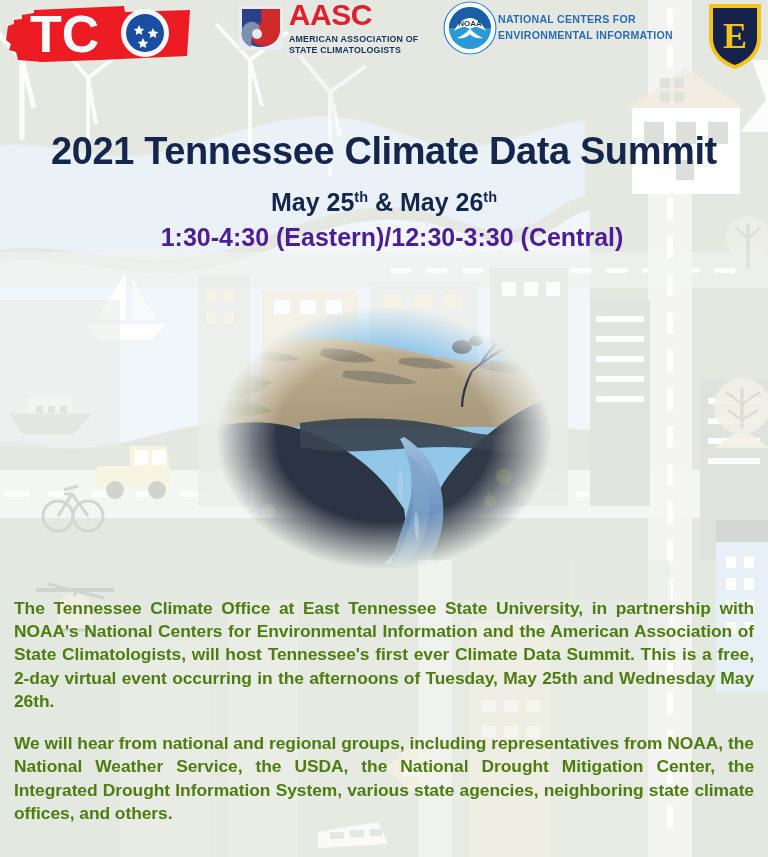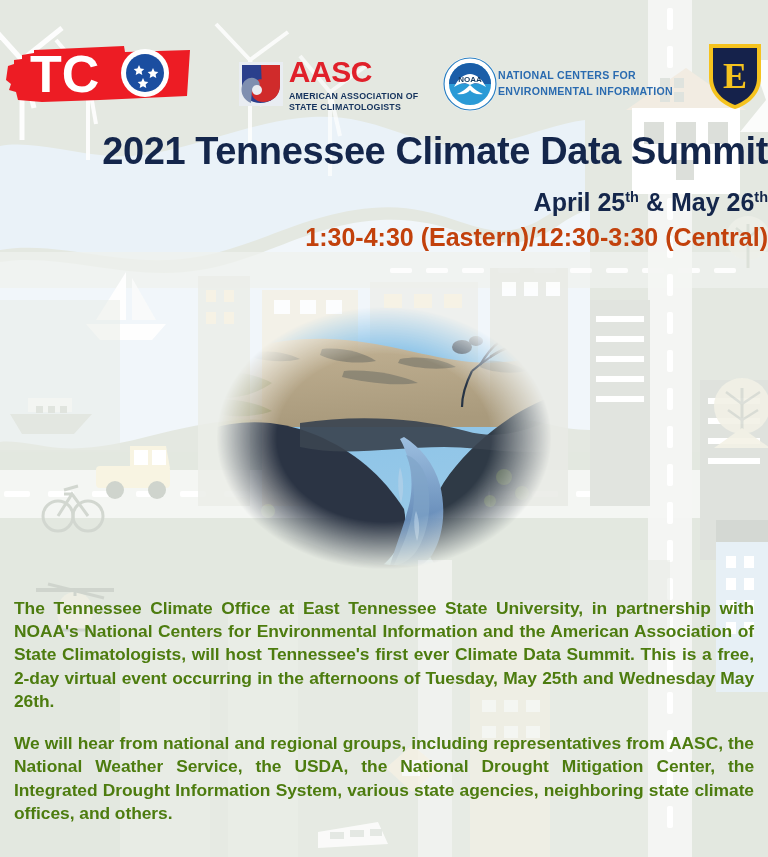--- a/index.html
+++ b/index.html
@@ -13,21 +13,21 @@
     background:#e4e8e1;
   }
 
   
   .bg{position:absolute;inset:0;overflow:hidden;}
   .bg svg{display:block;width:768px;height:857px;}
 
   
   .logos{
     position:absolute;top:0;left:0;width:768px;height:112px;
-    display:flex;align-items:flex-end;justify-content:center;gap:0;
+    display:flex;align-items:flex-start;justify-content:center;gap:0;
   }
   .logo{display:flex;align-items:center;}
 
   
   .tco{position:relative;width:190px;height:72px;margin-right:16px;}
   .tco svg{display:block;}
 
   
   .aasc{display:flex;align-items:center;gap:6px;margin-right:14px;padding-left:29px;}
   .aasc-mark{width:44px;height:44px;flex:0 0 auto;}
@@ -48,32 +48,32 @@
   .ncei-txt{
     color:#2a6bb0;font-weight:bold;font-size:11.5px;line-height:1.35;
     letter-spacing:0.3px;
     transform:scaleX(0.92);transform-origin:left center;
   }
 
   
   .etsu{width:58px;height:72px;}
 
   
-  .title-block{position:absolute;top:132px;left:0;width:768px;text-align:right;}
+  .title-block{position:absolute;top:132px;left:0;width:768px;text-align:center;}
   .title{
     color:#14264b;font-weight:bold;font-size:38px;letter-spacing:-0.4px;
     line-height:1.05;margin:0;
   }
   .subtitle{
     color:#14264b;font-weight:bold;font-size:25px;margin:17px 0 0 0;
     line-height:1.1;
   }
   .subtitle sup{font-size:0.58em;vertical-align:super;}
   .times{
-    color:#c2410c;font-weight:bold;font-size:25px;margin:8px 0 0 0;
+    color:#4c1d95;font-weight:bold;font-size:25px;margin:8px 0 0 0;
     line-height:1.1;
     padding-left:16px;
   }
 
   
   .photo{
     position:absolute;left:204px;top:297px;width:360px;height:282px;
     border-radius:50%;
     overflow:hidden;
     -webkit-mask-image:radial-gradient(ellipse 48% 48% at 50% 50%, #000 62%, rgba(0,0,0,0.0) 97%);
@@ -423,21 +423,21 @@
       <svg class="etsu" viewBox="0 0 58 72" xmlns="http://www.w3.org/2000/svg">
         <path d="M3,4 L55,4 L55,38 C55,54 42,65 29,69 C16,65 3,54 3,38 Z" fill="#f5c31e"></path>
         <path d="M7,8 L51,8 L51,38 C51,52 40,61 29,65 C18,61 7,52 7,38 Z" fill="#15224b"></path>
         <text x="29" y="48" font-family="Liberation Serif, serif" font-size="36" font-weight="bold" fill="#f5c31e" text-anchor="middle">E</text>
       </svg>
     </div>
   </div>
 
   <div class="title-block">
     <h1 class="title">2021 Tennessee Climate Data Summit</h1>
-    <p class="subtitle"><span>April 25</span><sup>th</sup><span> &amp; May 26</span><sup>th</sup></p>
+    <p class="subtitle"><span>May 25</span><sup>th</sup><span> &amp; May 26</span><sup>th</sup></p>
     <p class="times">1:30-4:30 (Eastern)/12:30-3:30 (Central)</p>
   </div>
 
   <div class="photo">
     <svg viewBox="0 0 360 282" xmlns="http://www.w3.org/2000/svg" preserveAspectRatio="xMidYMid slice">
       <defs>
         <linearGradient id="sky" x1="0" y1="0" x2="0.3" y2="1">
           <stop offset="0%" stop-color="#7cbce8"></stop>
           <stop offset="100%" stop-color="#9ccbe8"></stop>
         </linearGradient>
@@ -509,16 +509,16 @@
       </g>
       <g fill="#263344" opacity="0.9">
         <ellipse cx="258" cy="50" rx="10" ry="7"></ellipse>
         <ellipse cx="272" cy="44" rx="7" ry="5"></ellipse>
       </g>
     </svg>
   </div>
 
   <div class="body-text">
     <p class="para">The Tennessee Climate Office at East Tennessee State University, in partnership with NOAA's National Centers for Environmental Information and the American Association of State Climatologists, will host Tennessee's first ever Climate Data Summit. This is a free, 2-day virtual event occurring in the afternoons of Tuesday, May 25th and Wednesday May 26th.</p>
-    <p class="para">We will hear from national and regional groups, including representatives from AASC, the National Weather Service, the USDA, the National Drought Mitigation Center, the Integrated Drought Information System, various state agencies, neighboring state climate offices, and others.</p>
+    <p class="para">We will hear from national and regional groups, including representatives from NOAA, the National Weather Service, the USDA, the National Drought Mitigation Center, the Integrated Drought Information System, various state agencies, neighboring state climate offices, and others.</p>
   </div>
 
 </div>
 
 </body></html>

